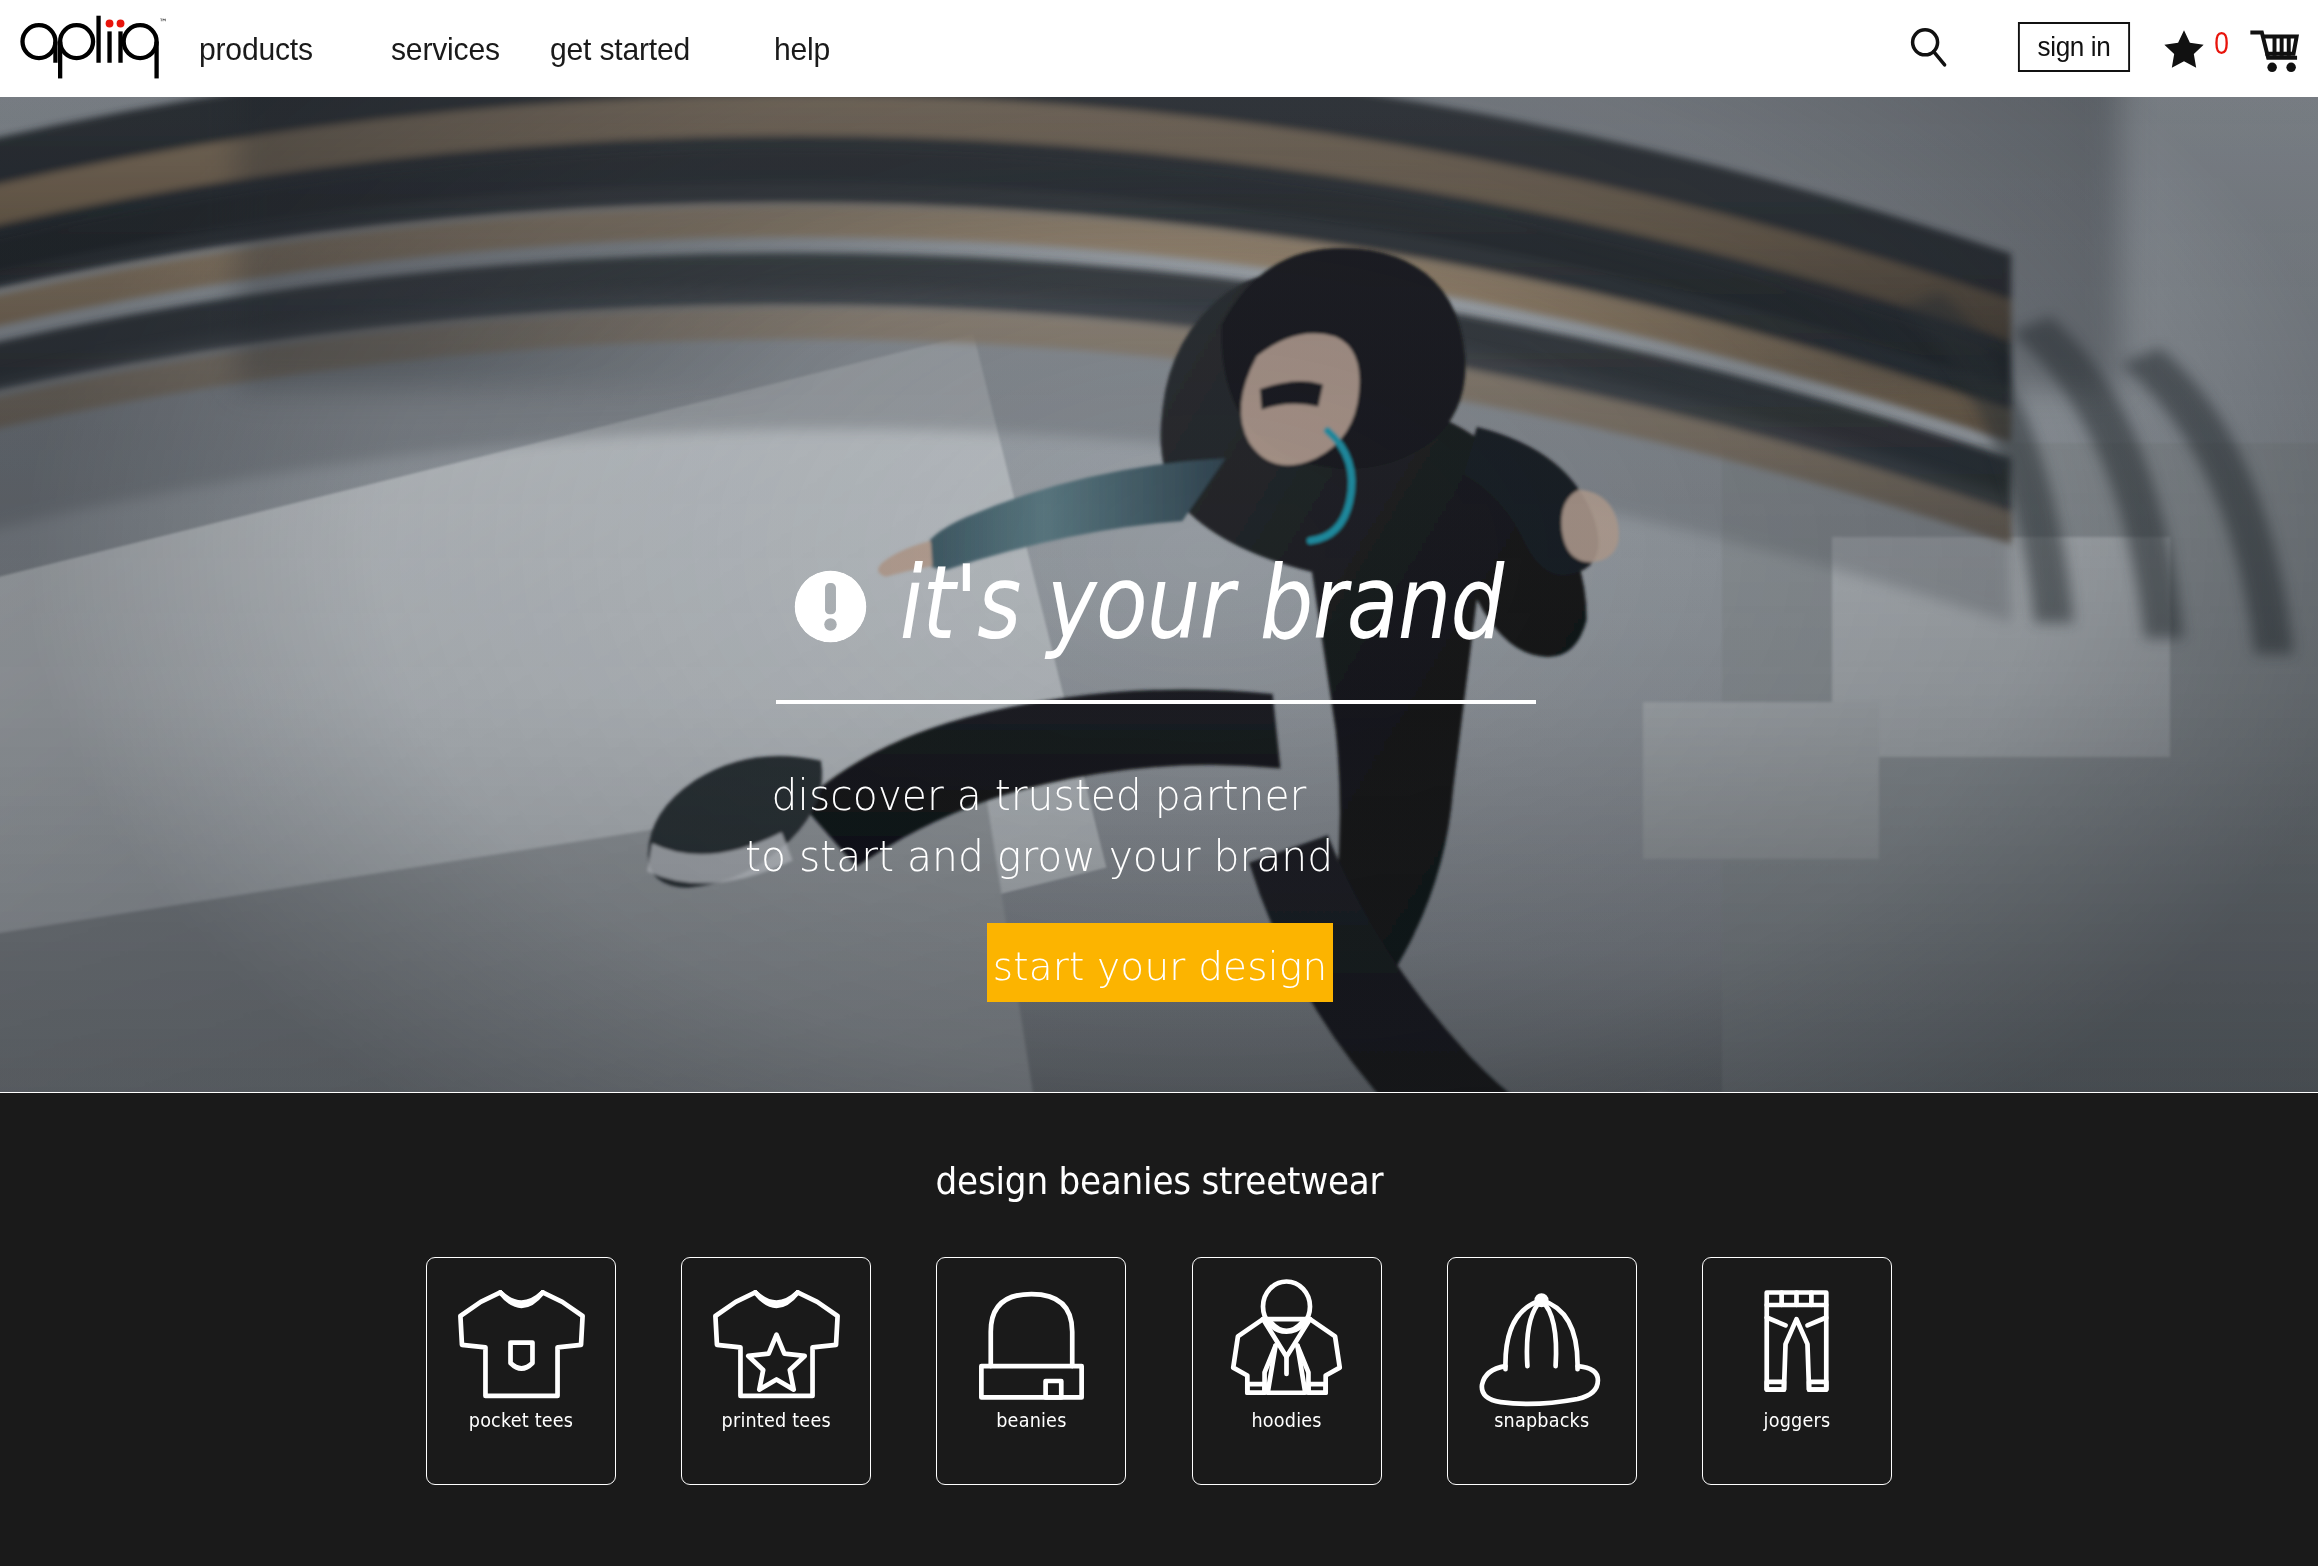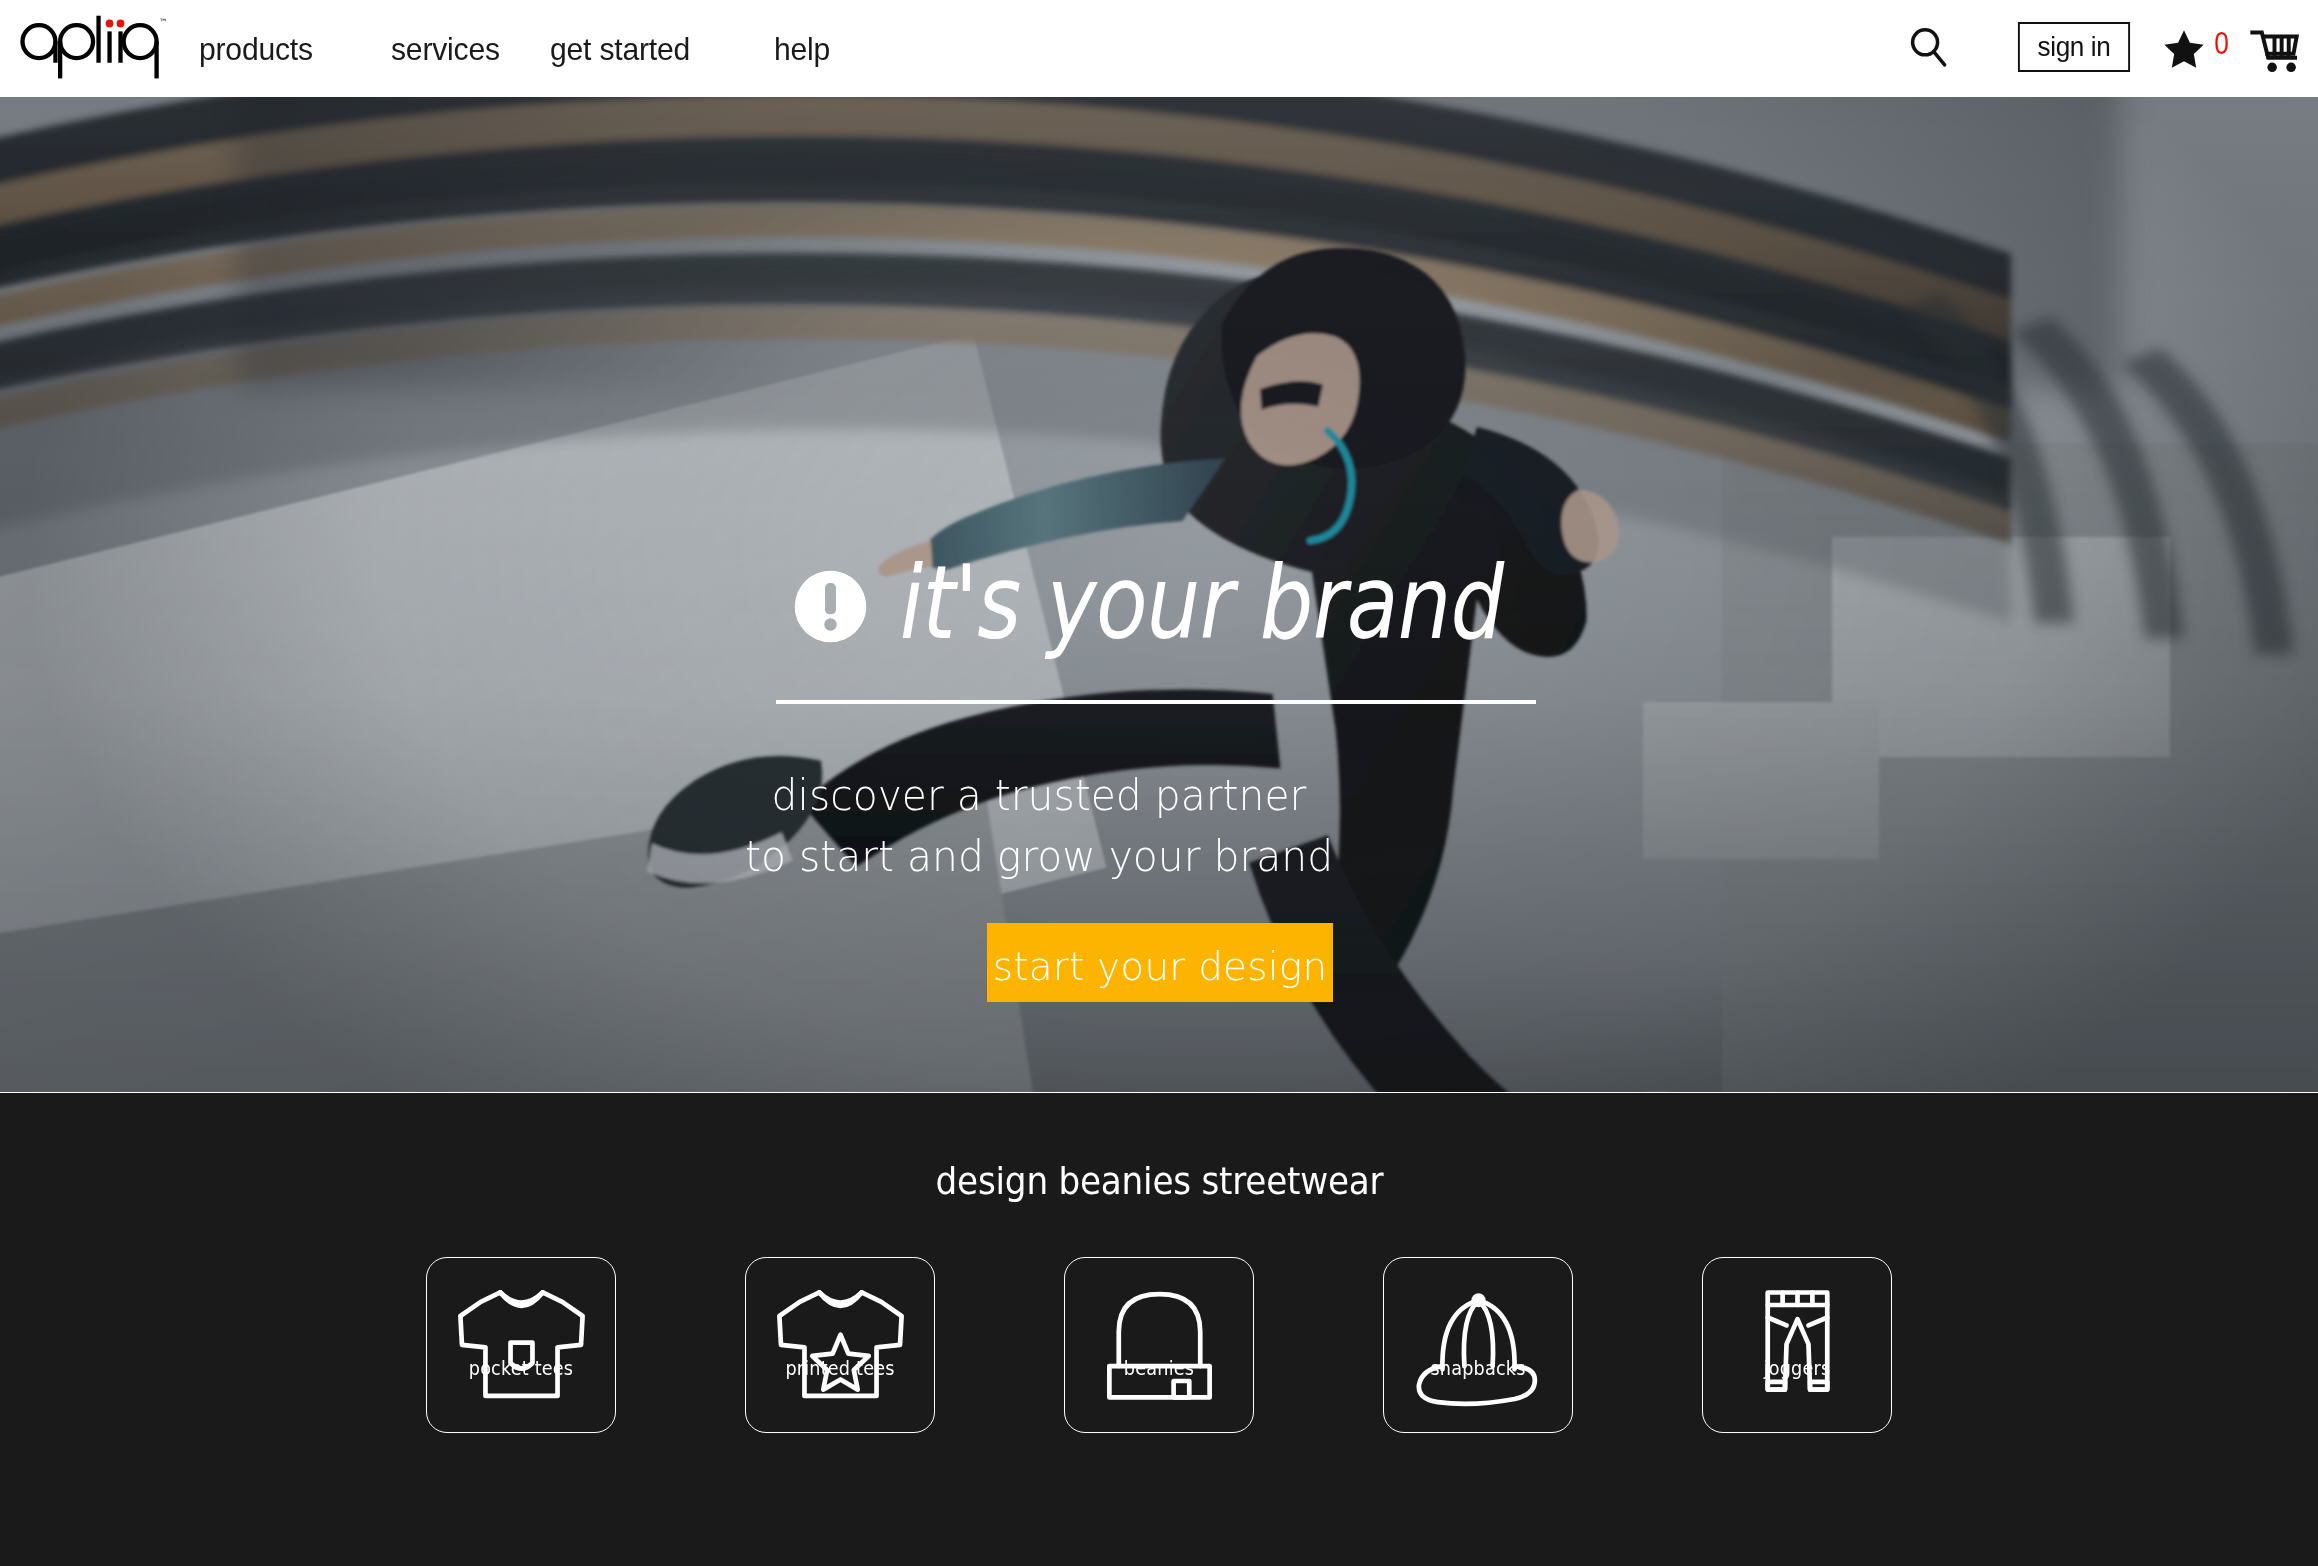--- a/index.html
+++ b/index.html
@@ -343,23 +343,23 @@
   .cat-row {
     position: absolute;
     top: 1257px;
     left: 426px;
     width: 1466px;
     display: flex;
     justify-content: space-between;
   }
   .cat-card {
     width: 190px;
-    height: 176px;
+    height: 228px;
     border: 1.6px solid #ffffff;
-    border-radius: 21px;
+    border-radius: 9px;
     background: #1a1a1a;
     display: flex;
     flex-direction: column;
     align-items: center;
     cursor: pointer;
     position: relative;
   }
   .cat-icon {
     margin-top: 14px;
     width: 149px;
@@ -629,20 +629,38 @@
         <g fill="none" stroke="#fff" stroke-width="6" stroke-linejoin="round" stroke-linecap="round">
           <path d="M38 112 L38 68 q0 -48 52 -48 q52 0 52 48 L142 112"></path>
           <rect x="26" y="112" width="128" height="40"></rect>
           <rect x="108" y="131" width="20" height="21"></rect>
         </g>
       </svg>
     </div>
     <div class="cat-label">beanies</div>
   </div>
 
+  <div class="cat-card">
+    <div class="cat-icon">
+      <svg width="141" height="130" viewBox="0 0 180 165">
+        <g fill="none" stroke="#fff" stroke-width="6" stroke-linejoin="round" stroke-linecap="round">
+          <ellipse cx="90" cy="36" rx="30" ry="32"></ellipse>
+          <path d="M70 56 q20 22 40 0"></path>
+          <path d="M60 52 L28 74 L22 114 L40 124 L40 146 L62 146 L62 120 L76 86"></path>
+          <path d="M120 52 L152 74 L158 114 L140 124 L140 146 L118 146 L118 120 L104 86"></path>
+          <path d="M60 52 h60 L90 100 Z"></path>
+          <line x1="90" y1="100" x2="90" y2="122"></line>
+          <path d="M76 86 L66 146 L114 146 L104 86"></path>
+          <rect x="40" y="135" width="22" height="11"></rect>
+          <rect x="118" y="135" width="22" height="11"></rect>
+        </g>
+      </svg>
+    </div>
+    <div class="cat-label">hoodies</div>
+  </div>
 
   <div class="cat-card">
     <div class="cat-icon">
       <svg width="141" height="130" viewBox="0 0 180 165">
         <g fill="none" stroke="#fff" stroke-width="6" stroke-linejoin="round" stroke-linecap="round">
           <path d="M44 116 q-2 -74 46 -88 q48 14 46 88"></path>
           <path d="M72 112 q-4 -64 18 -84"></path>
           <path d="M108 112 q4 -64 -18 -84"></path>
           <circle cx="90" cy="28" r="6" fill="#fff"></circle>
           <path d="M44 112 q-26 4 -30 24 q-2 18 24 22 q44 6 98 -4 q26 -6 26 -24 q0 -16 -26 -18"></path>

